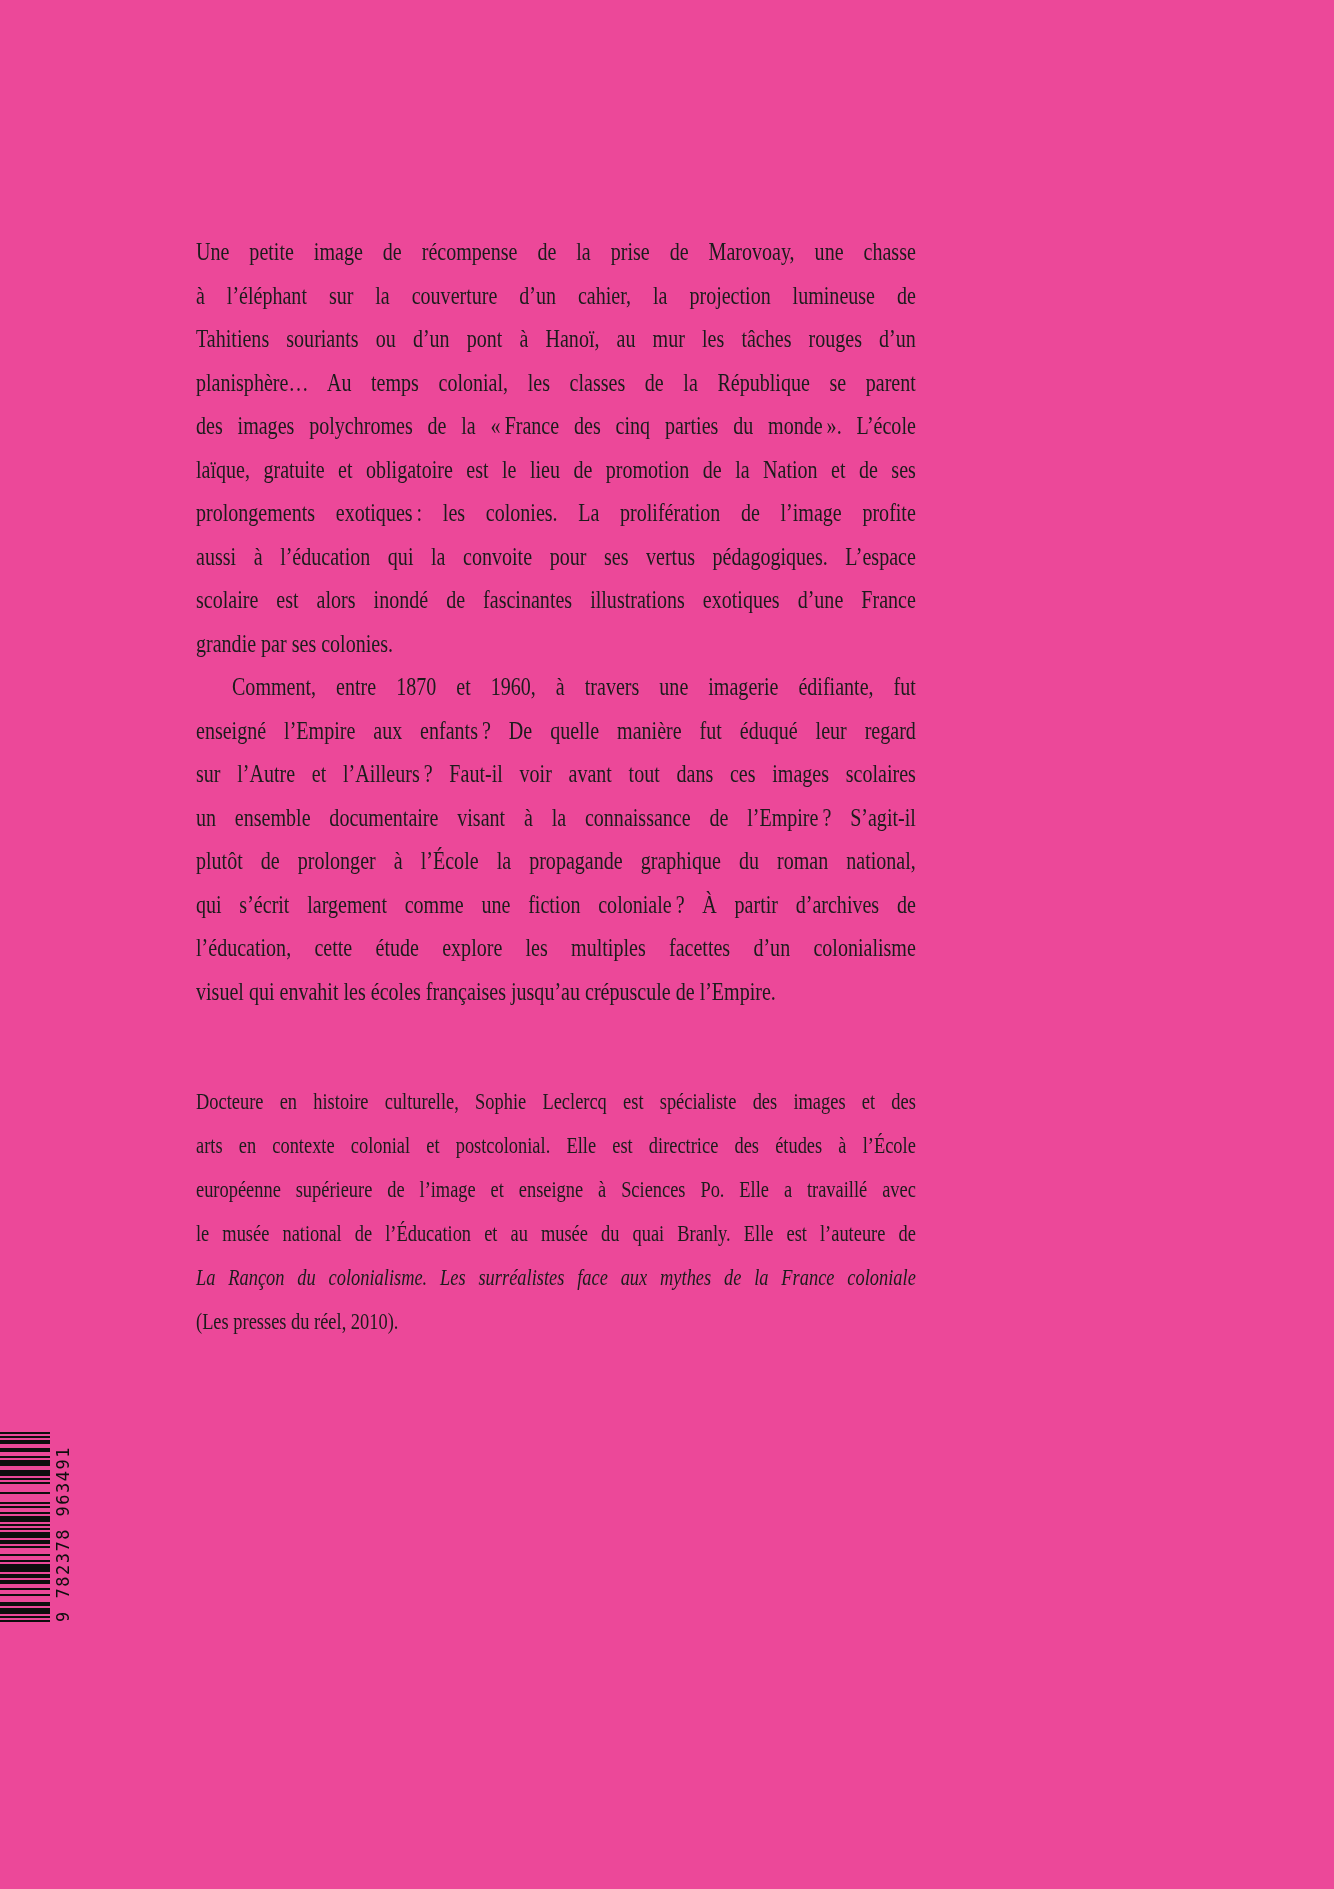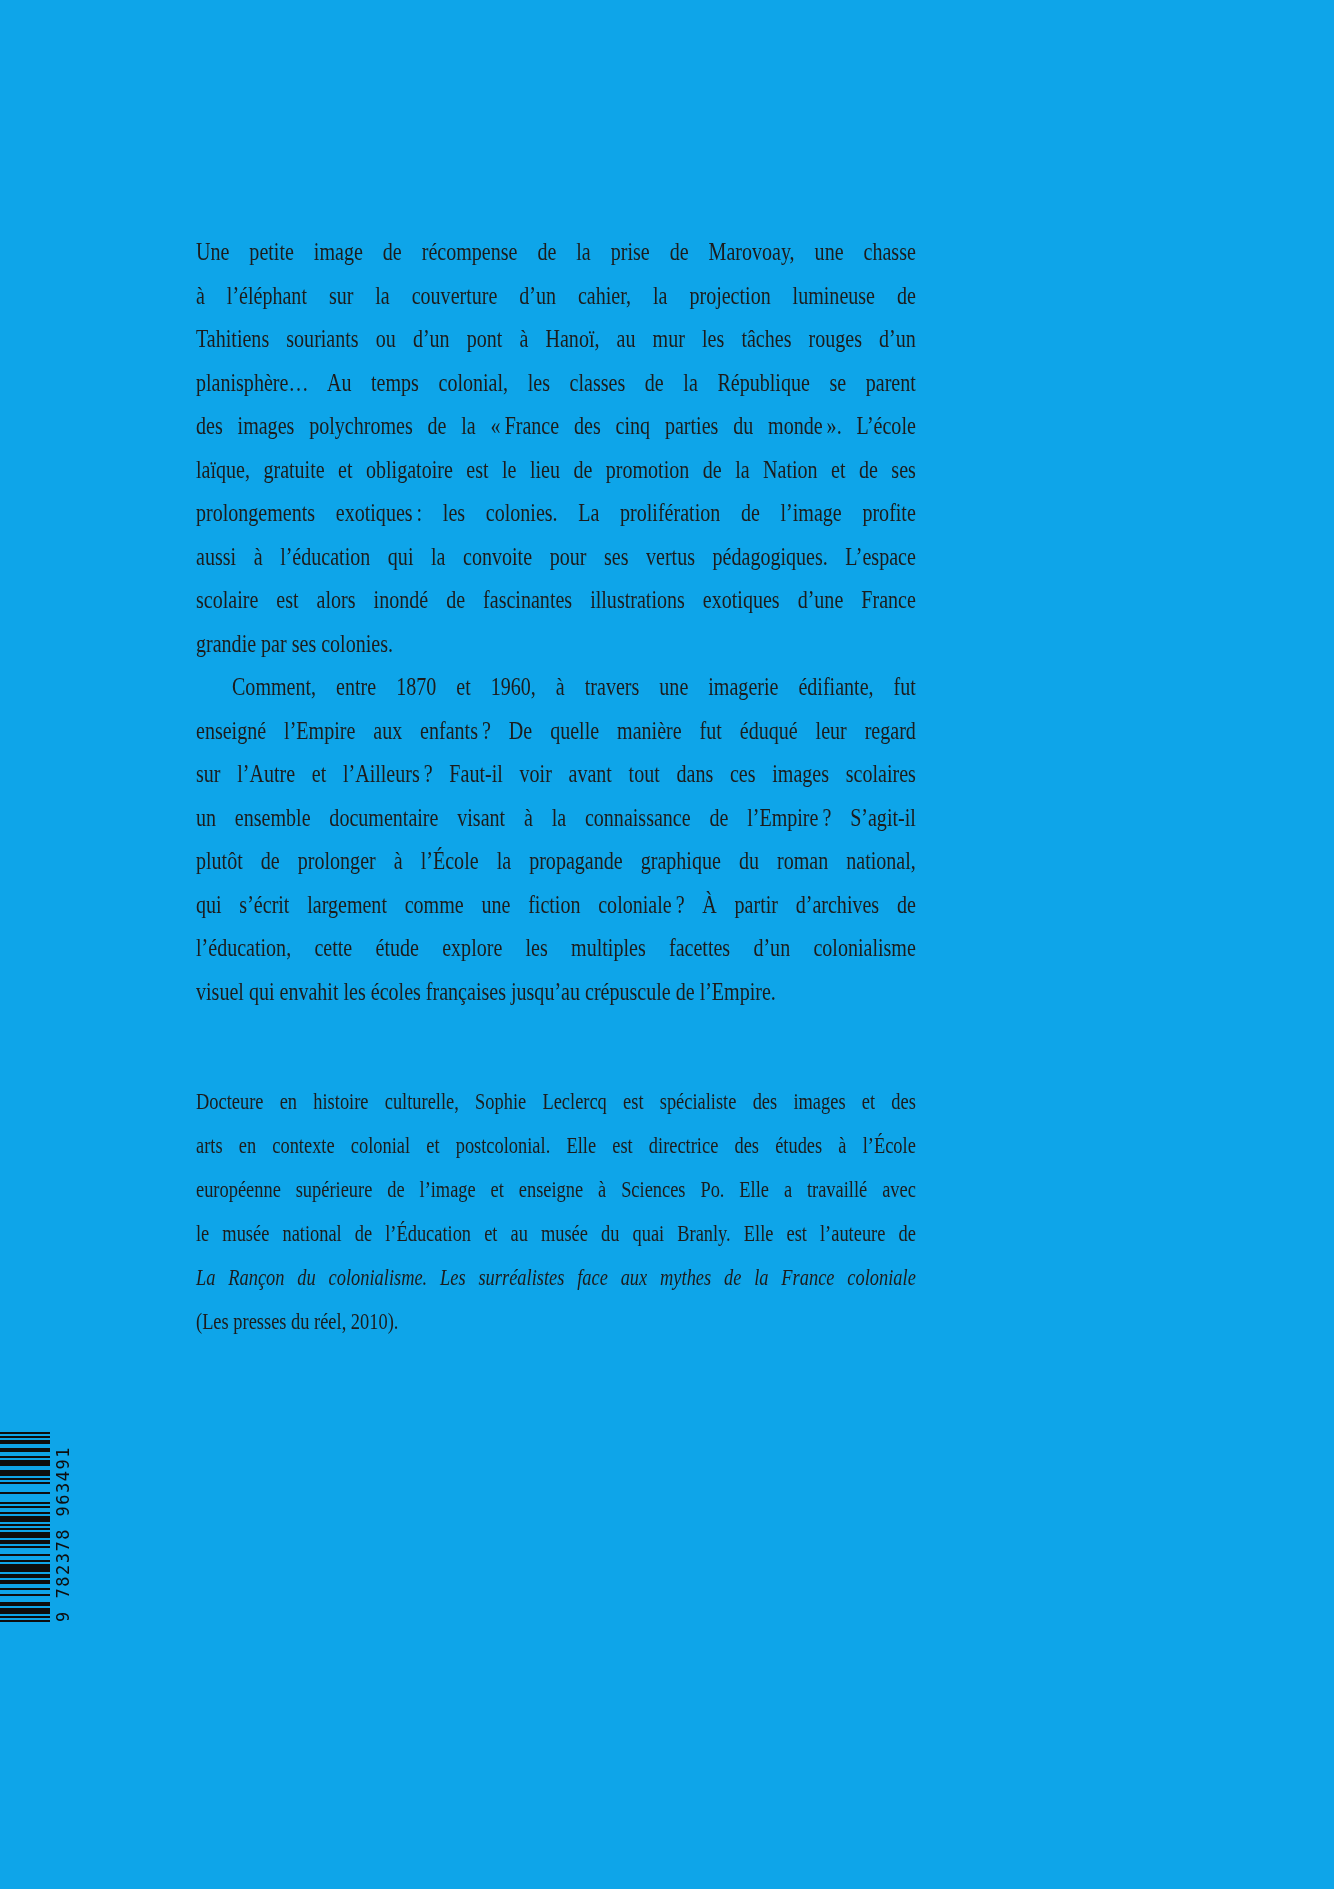--- a/index.html
+++ b/index.html
@@ -1,21 +1,21 @@
 <!DOCTYPE html>
 <html><head>
 <meta charset="utf-8">
 <style>
   html,body{margin:0;padding:0;}
   body{
     width:1334px;height:1889px;position:relative;
     background:#ffffff;overflow:hidden;
     font-family:"Liberation Serif","DejaVu Serif",serif;
   }
-  .page{position:absolute;inset:0;background:#0ea5e9;}
+  .page{position:absolute;inset:0;background:#ec4899;}
 
   
   .block{position:absolute;left:196px;width:880px;transform:scaleX(0.818);transform-origin:left top;color:#1c1c1c;}
   .block--synopsis{top:230px;font-size:24.5px;line-height:43.5px;}
   .block--bio{top:1080px;font-size:22.5px;line-height:44px;}
 
   .tline{text-align:justify;text-align-last:justify;white-space:nowrap;}
   .tline.last{text-align-last:left;}
   .tline.indent{padding-left:44px;}
   .tline.italic{font-style:italic;}

